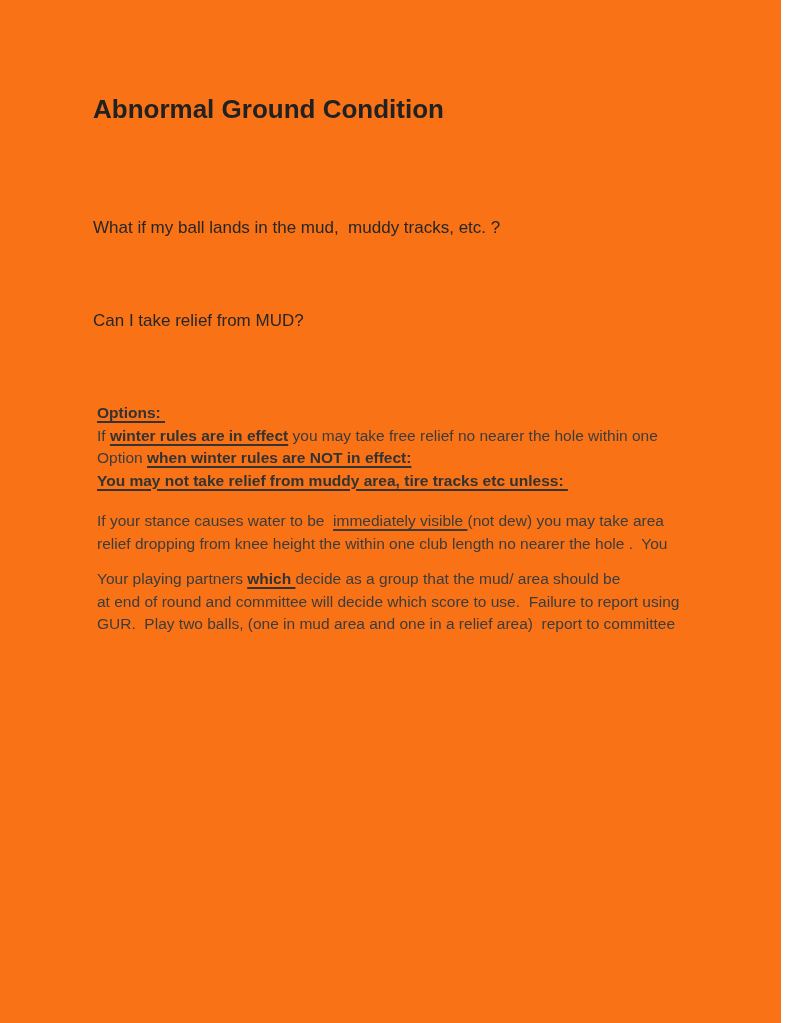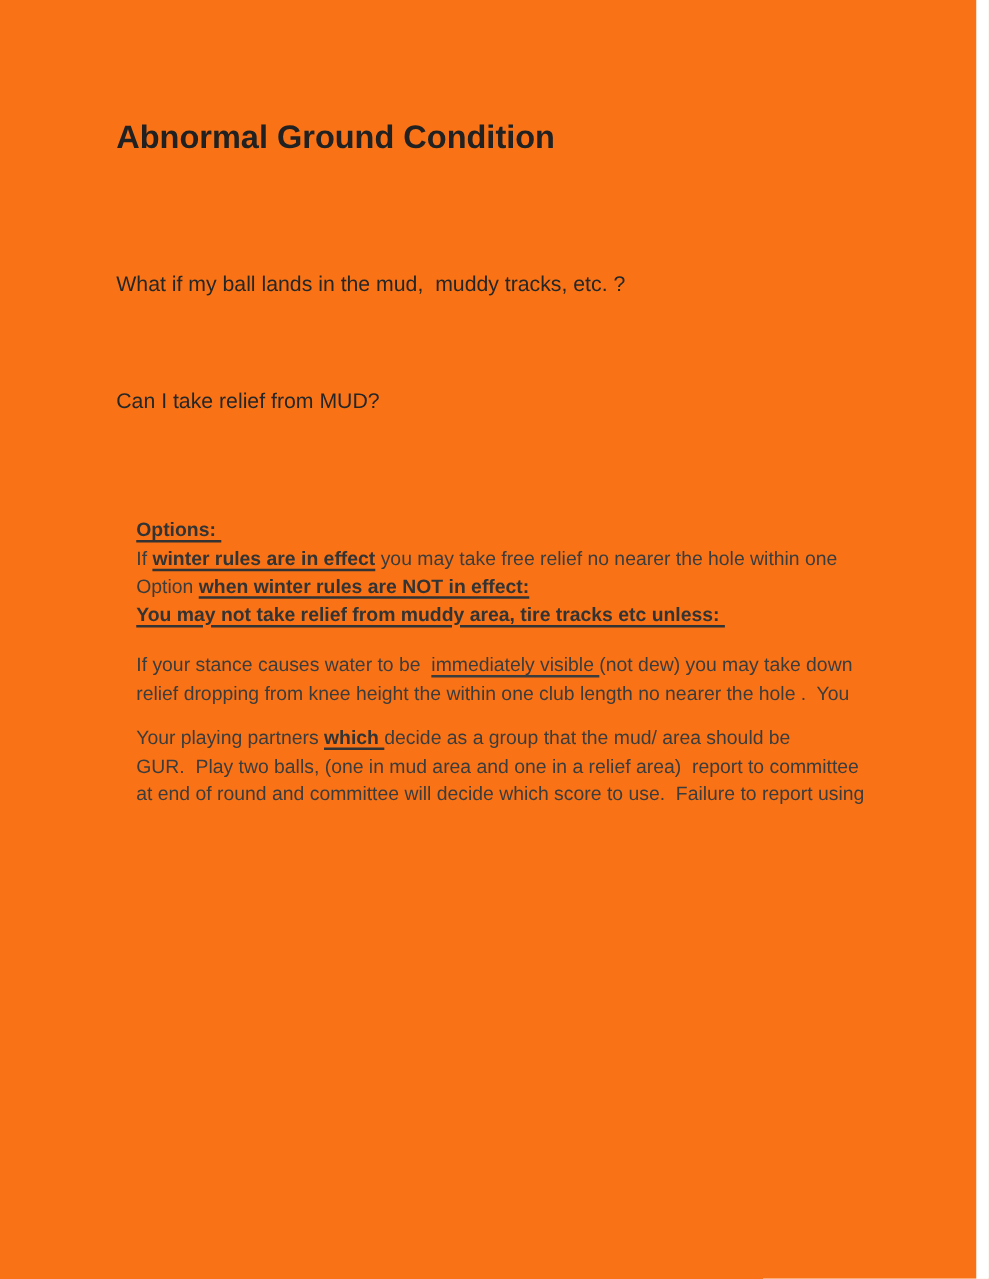--- a/index.html
+++ b/index.html
@@ -33,21 +33,21 @@
   .question-heading {
     margin: 24px 0 0 0;
     font-size: 17px;
     line-height: 31px;
     font-weight: 400;
     color: #262626;
     white-space: pre;
   }
   .question-heading .hline { display: block; }
   .body-block {
-    margin: 16px;
+    margin: 4px;
     font-size: 15.5px;
     line-height: 22.5px;
     color: #3c3c3c;
   }
   .para { margin: 0; }
   .para-first { margin-top: 3px; }
   .para-gap-lg { margin-top: 18px; }
   .para-gap-md { margin-top: 13px; }
   .line {
     display: block;
@@ -77,25 +77,25 @@
     <div class="body-block">
 
       <p class="para para-first">
         <span class="line"><span class="b u">Options: </span></span>
         <span class="line"><span>If </span><span class="b u">winter rules are in effect</span><span> you may take free relief no nearer the hole within one</span></span>
         <span class="line"><span>Option </span><span class="b u">when winter rules are NOT in effect:</span></span>
         <span class="line"><span class="b u">You may not take relief from muddy area, tire tracks etc unless: </span></span>
       </p>
 
       <p class="para para-gap-lg">
-        <span class="line"><span>If your stance causes water to be  </span><span class="u">immediately visible </span><span>(not dew) you may take down</span></span>
+        <span class="line"><span>If your stance causes water to be  </span><span class="u">immediately visible </span><span>(not dew) you may take area</span></span>
         <span class="line"><span>relief dropping from knee height the within one club length no nearer the hole .  You</span></span>
       </p>
 
       <p class="para para-gap-md">
         <span class="line"><span>Your playing partners </span><span class="b u">which </span><span>decide as a group that the mud/ area should be</span></span>
+        <span class="line"><span>at end of round and committee will decide which score to use.  Failure to report using</span></span>
         <span class="line"><span>GUR.  Play two balls, (one in mud area and one in a relief area)  report to committee</span></span>
-        <span class="line"><span>at end of round and committee will decide which score to use.  Failure to report using</span></span>
       </p>
 
     </div>
   </div>
 </div>
 
 </body></html>

